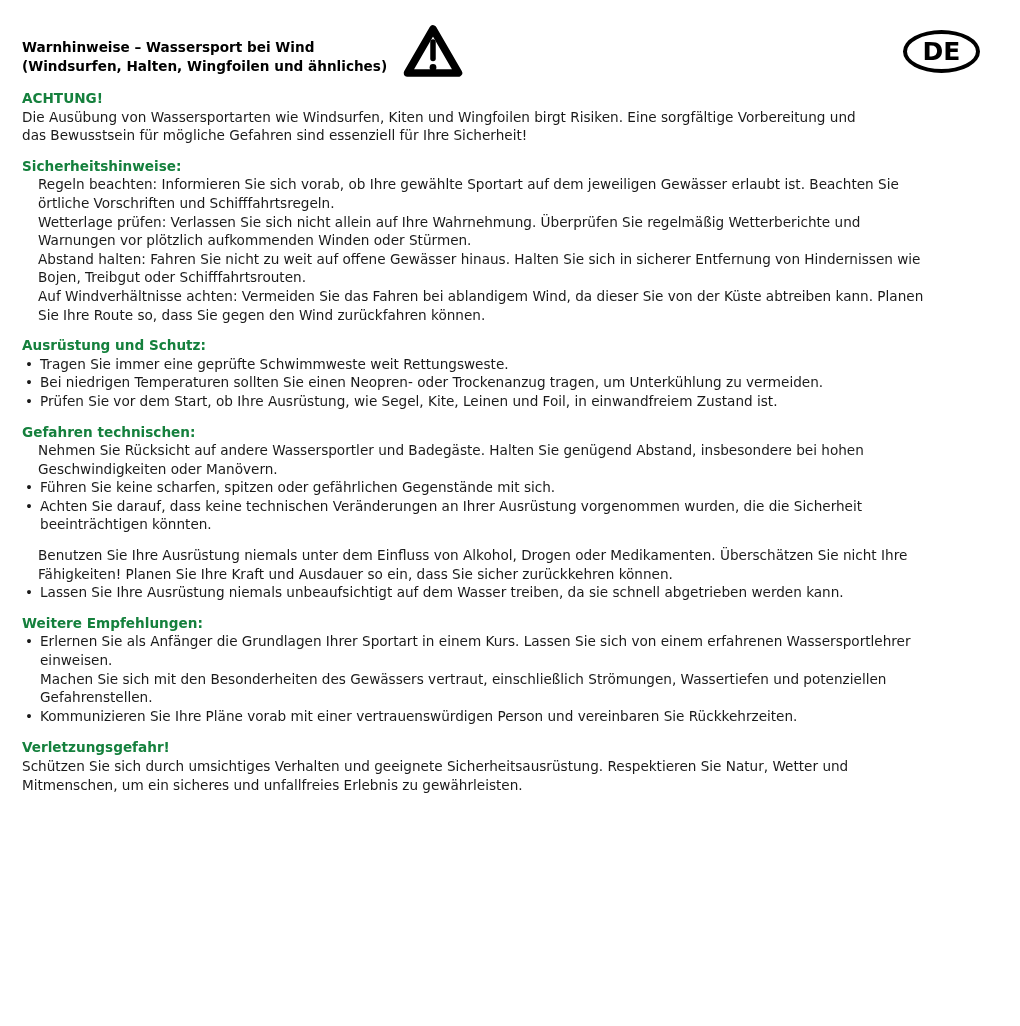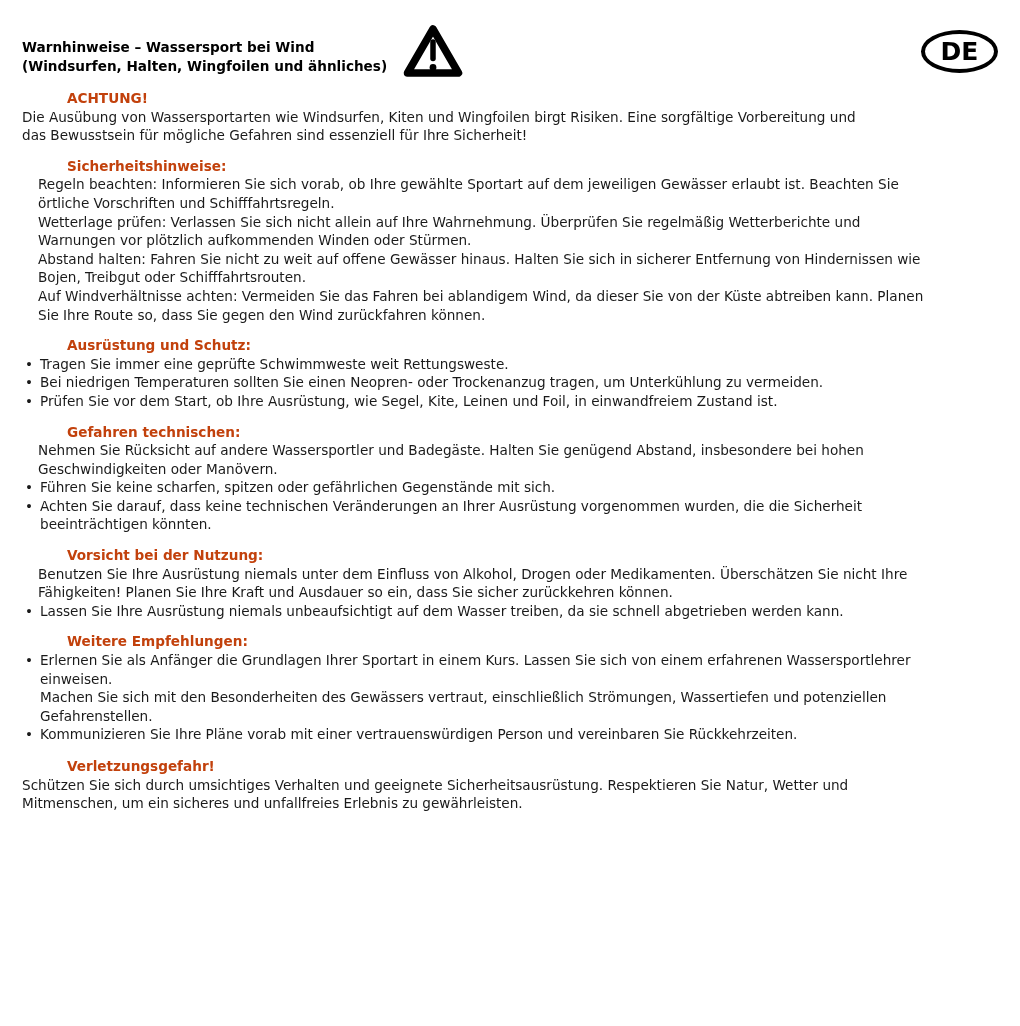--- a/index.html
+++ b/index.html
@@ -9,30 +9,30 @@
     font-family:"DejaVu Sans","Liberation Sans",sans-serif;
     font-size:13.6px; line-height:18.6px; color:#1a1a1a;
   }
   .page { padding:38px 0 0 22px; width:1020px; height:869px; }
 
   
   .header { position:relative; height:38px; }
   .title-line { font-weight:bold; color:#000; white-space:pre; }
   .warning-triangle { position:absolute; left:380px; top:-16px; }
   .de-badge {
-    position:absolute; left:899px; top:-8px;
+    position:absolute; left:881px; top:-8px;
     width:77px; height:43px; border:4px solid #000; border-radius:50%;
     display:flex; align-items:center; justify-content:center;
   }
   .de-badge .badge-label { font-weight:bold; font-size:25px; color:#000; line-height:1; }
 
   
   .section { margin-top:12px; }
   .section.intro, .section.outro { margin-top:13px; }
-  .h { font-size:13.6px; line-height:18.6px; font-weight:bold; color:#c2410c; white-space:pre;margin-left:45px; }
+  .h { font-size:13.6px; line-height:18.6px; font-weight:bold; color:#15803d; white-space:pre; }
   .body-text { white-space:pre; }
   .list { margin-top:0; }
   .item { position:relative; padding-left:18px; white-space:pre; }
   .item.plain { padding-left:16px; }
   .item.cont { padding-left:18px; }
   .item.bullet::before {
     content:attr(data-bullet);
     position:absolute; left:3px; top:0;
   }
 </style>
@@ -90,21 +90,20 @@
     <div class="list">
       <div class="item plain">Nehmen Sie Rücksicht auf andere Wassersportler und Badegäste. Halten Sie genügend Abstand, insbesondere bei hohen
 Geschwindigkeiten oder Manövern.</div>
       <div class="item bullet" data-bullet="•">Führen Sie keine scharfen, spitzen oder gefährlichen Gegenstände mit sich.</div>
       <div class="item bullet" data-bullet="•">Achten Sie darauf, dass keine technischen Veränderungen an Ihrer Ausrüstung vorgenommen wurden, die die Sicherheit
 beeinträchtigen könnten.</div>
     </div>
   </div>
 
   <div class="section">
-    <div class="h">Vorsicht bei der Nutzung:</div>
     <div class="list">
       <div class="item plain">Benutzen Sie Ihre Ausrüstung niemals unter dem Einfluss von Alkohol, Drogen oder Medikamenten. Überschätzen Sie nicht Ihre
 Fähigkeiten! Planen Sie Ihre Kraft und Ausdauer so ein, dass Sie sicher zurückkehren können.</div>
       <div class="item bullet" data-bullet="•">Lassen Sie Ihre Ausrüstung niemals unbeaufsichtigt auf dem Wasser treiben, da sie schnell abgetrieben werden kann.</div>
     </div>
   </div>
 
   <div class="section">
     <div class="h">Weitere Empfehlungen:</div>
     <div class="list">

